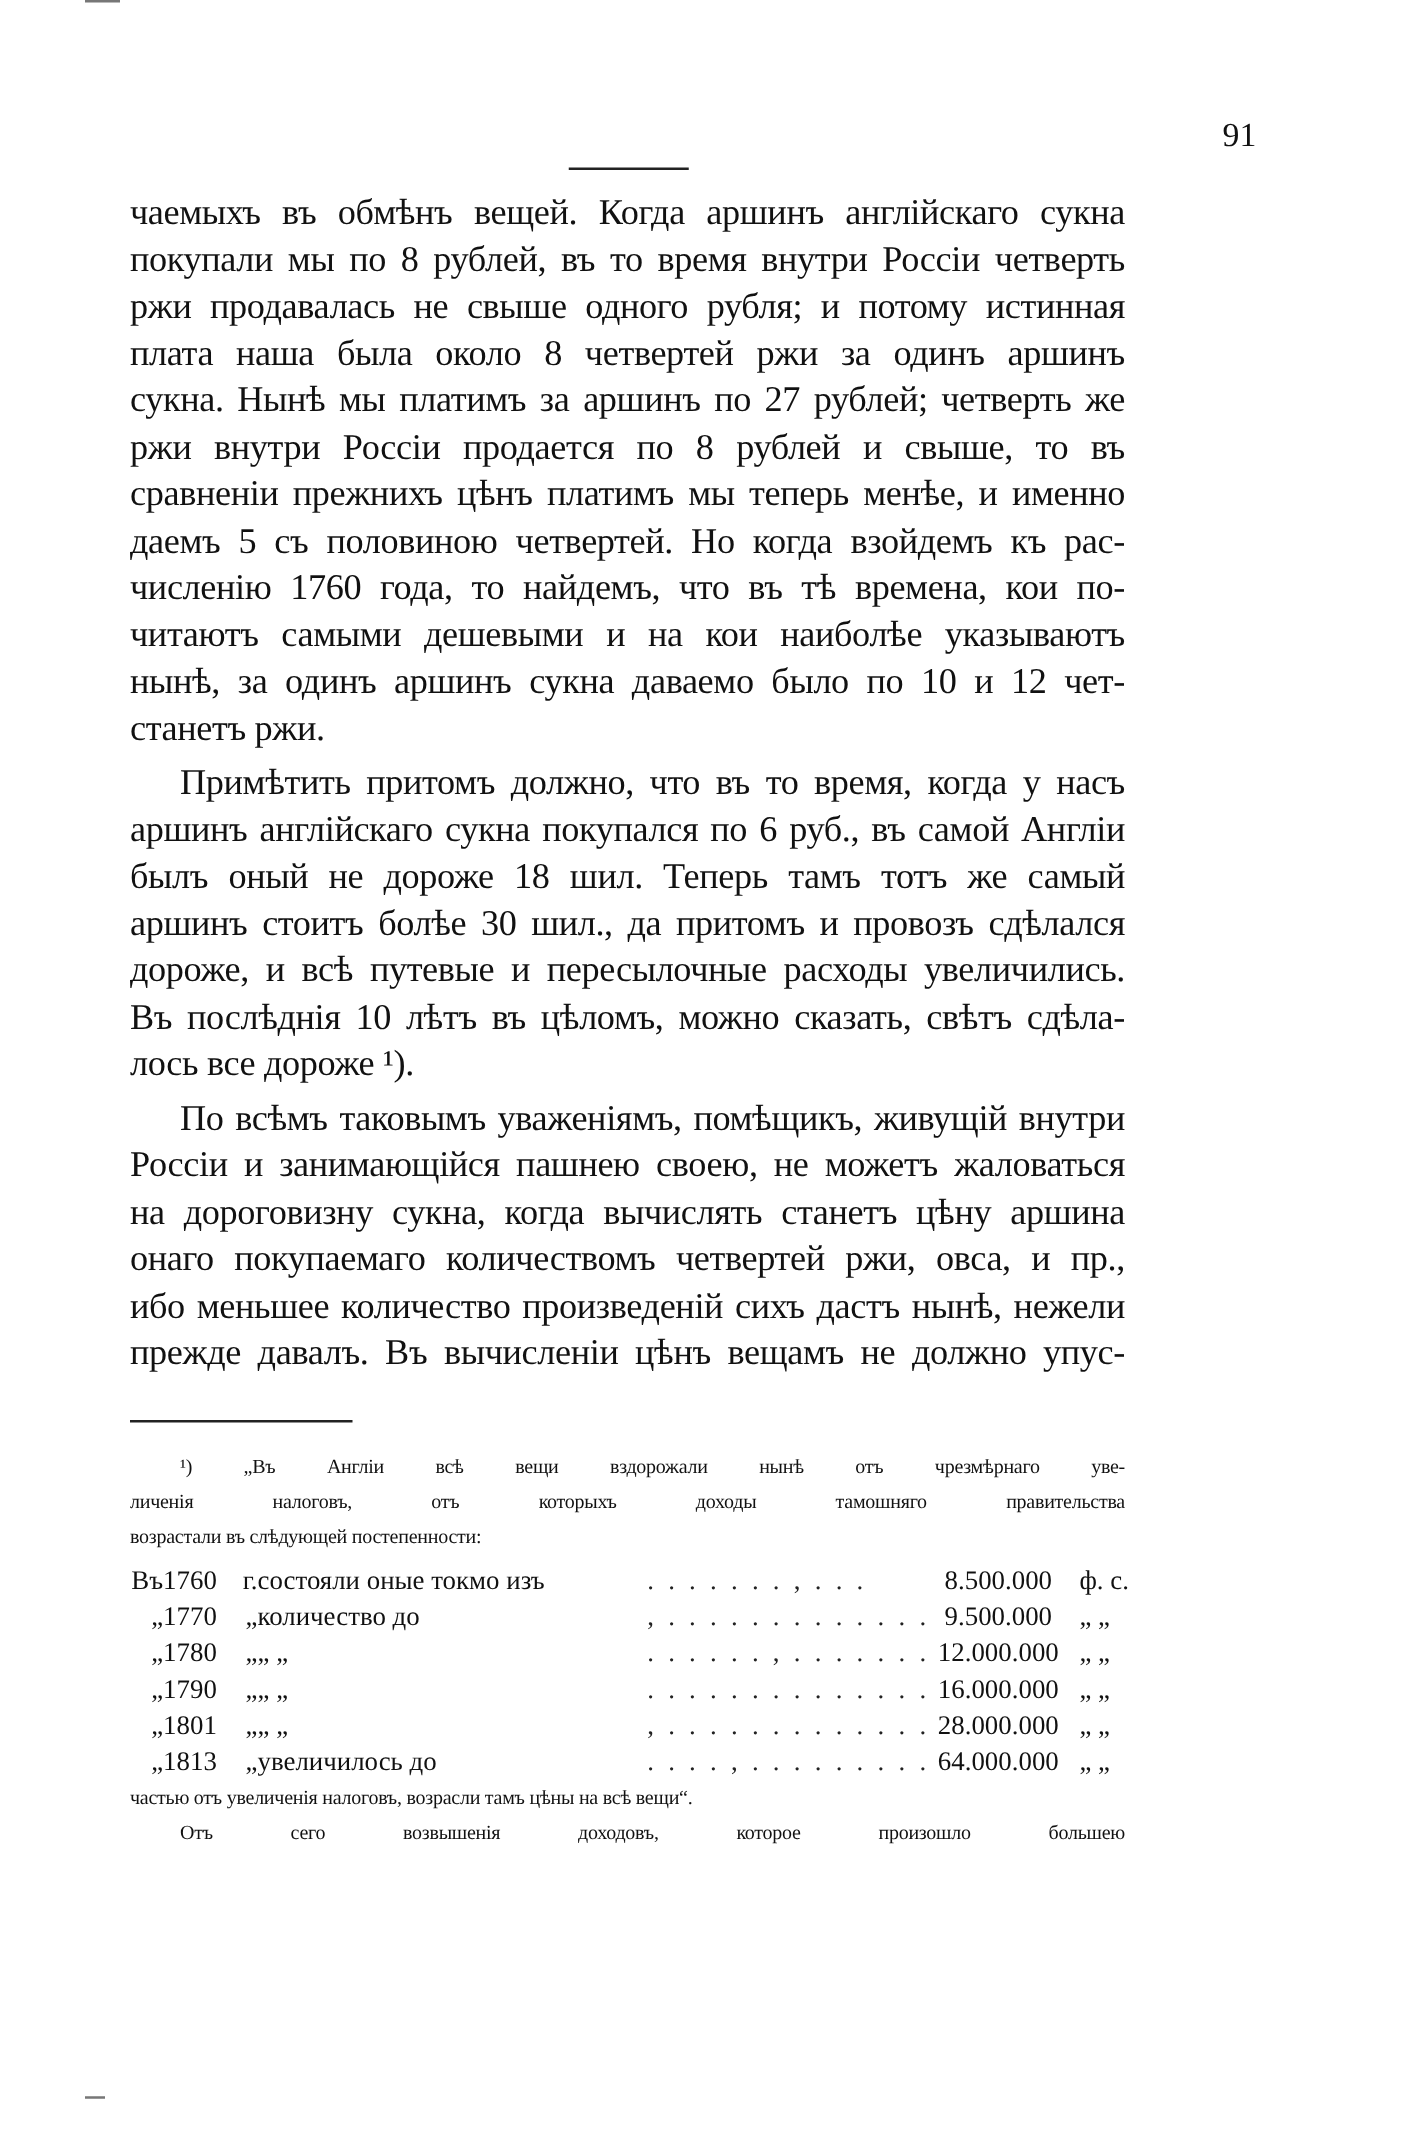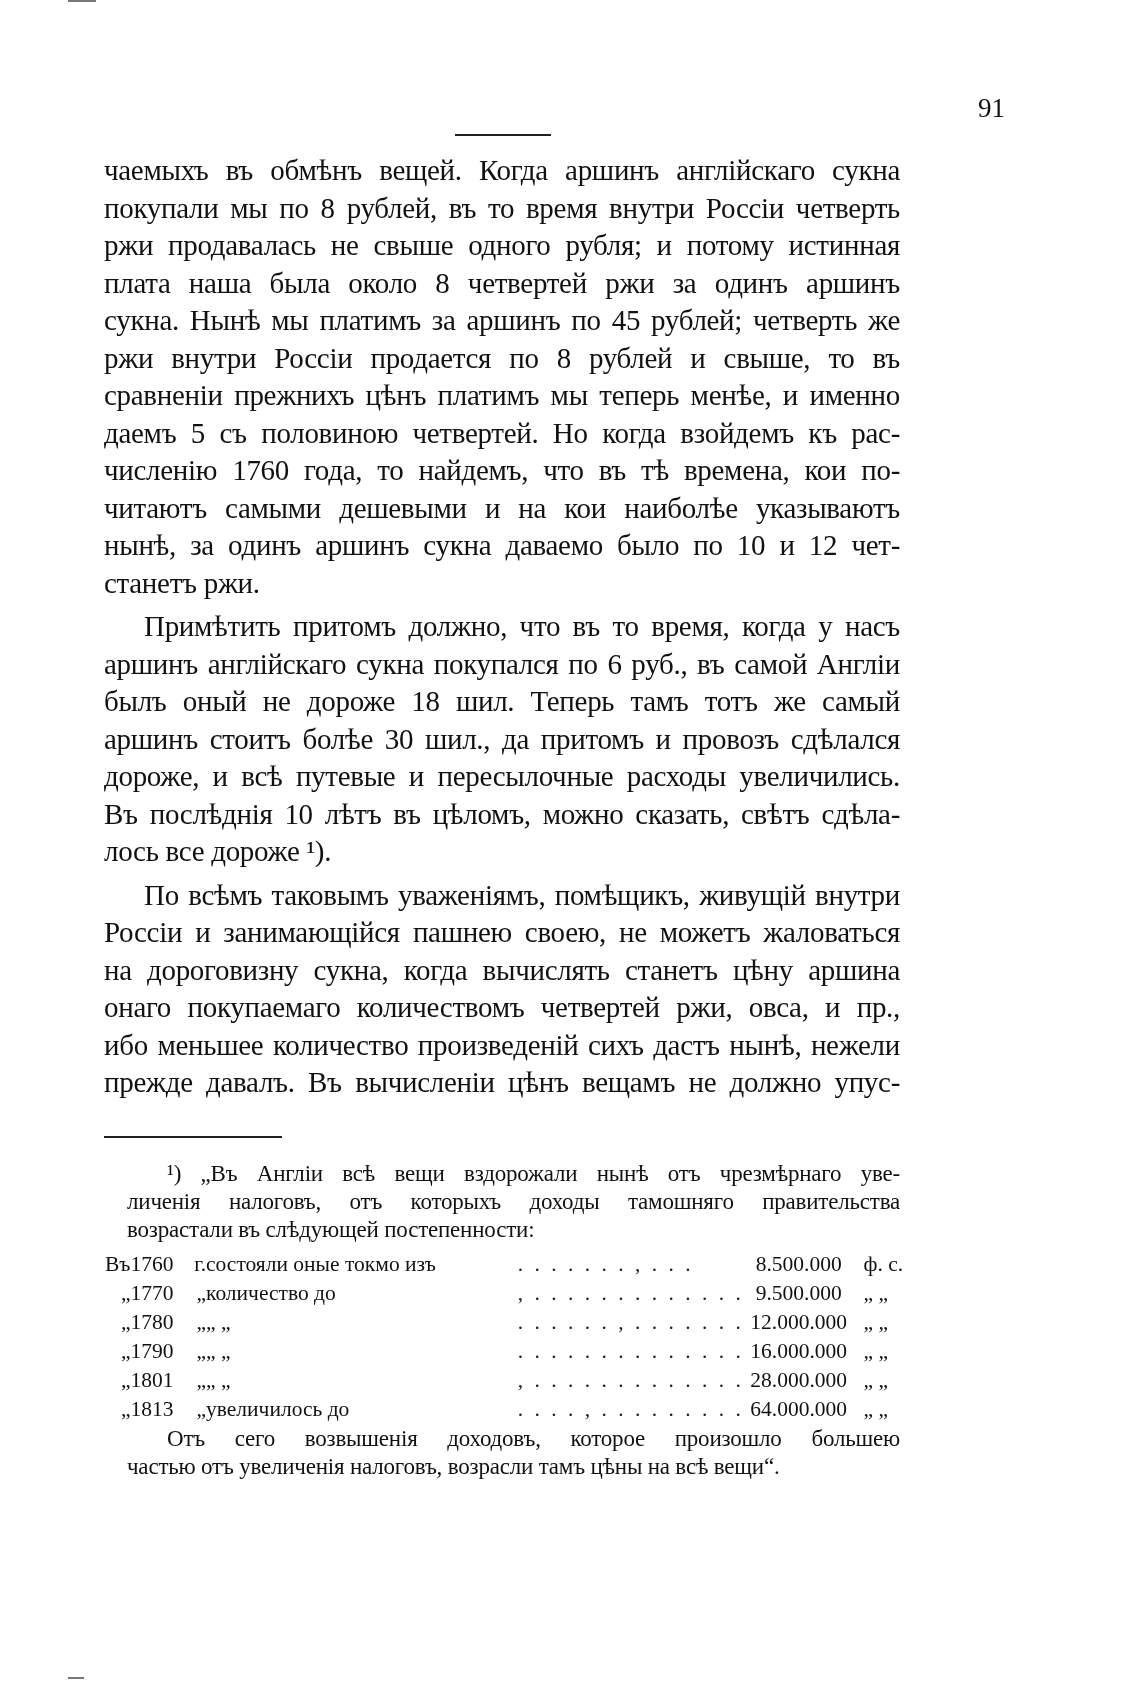--- a/index.html
+++ b/index.html
@@ -10,22 +10,22 @@
   .page-rule { position: absolute; left: 455px; top: 134px; width: 96px; height: 2px; background: #222; }
   .body-text { position: absolute; left: 104px; top: 152px; width: 796px; }
   .line { font-size: 29px; line-height: 37.5px; height: 37.5px; white-space: nowrap;
           text-align: justify; text-align-last: justify; font-stretch: condensed;
           letter-spacing: -0.3px; }
   .line.last { text-align-last: left; }
   .line.indent { padding-left: 40px; }
   .para-gap { height: 6px; }
   .footnote-rule { position: absolute; left: 104px; top: 1136px; width: 178px; height: 2px; background: #222; }
   .footnote { position: absolute; left: 104px; top: 1160px; width: 796px; }
-  .fn-line { font-size: 23px; line-height: 28px; height: 28px; white-space: nowrap;
-             text-align: justify; text-align-last: justify; letter-spacing: -0.2px; margin-left: 23px; }
+  .fn-line { font-size: 16px; line-height: 28px; height: 28px; white-space: nowrap;
+             text-align: justify; text-align-last: justify; letter-spacing: -0.2px; }
   .fn-line.last { text-align-last: left; }
   .fn-line.indent { padding-left: 40px; }
   .table { position: absolute; left: 104px; top: 1250px; width: 820px; }
   .trow { display: flex; align-items: baseline; font-size: 21.5px; line-height: 29px; height: 29px; white-space: nowrap; }
   .c-prefix { width: 28px; text-align: right; }
   .c-year { width: 52px; }
   .c-desc { width: 330px; }
   .c-dots { flex: 0 0 228px; overflow: hidden; letter-spacing: 3px; color: #222; }
   .c-amount { width: 112px; text-align: center; }
   .c-unit { width: 64px; padding-left: 12px; }
@@ -37,21 +37,21 @@
 
 <div>
   <div class="page-number">91</div>
   <div class="page-rule"></div>
 
   <div class="body-text" id="body-text">
       <div class="line">чаемыхъ въ обмѣнъ вещей. Когда аршинъ англійскаго сукна</div>
       <div class="line">покупали мы по 8 рублей, въ то время внутри Россіи четверть</div>
       <div class="line">ржи продавалась не свыше одного рубля; и потому истинная</div>
       <div class="line">плата наша была около 8 четвертей ржи за одинъ аршинъ</div>
-      <div class="line">сукна. Нынѣ мы платимъ за аршинъ по 45 рублей; четверть же</div>
+      <div class="line">сукна. Нынѣ мы платимъ за аршинъ по 27 рублей; четверть же</div>
       <div class="line">ржи внутри Россіи продается по 8 рублей и свыше, то въ</div>
       <div class="line">сравненіи прежнихъ цѣнъ платимъ мы теперь менѣе, и именно</div>
       <div class="line">даемъ 5 съ половиною четвертей. Но когда взойдемъ къ рас-</div>
       <div class="line">численію 1760 года, то найдемъ, что въ тѣ времена, кои по-</div>
       <div class="line">читаютъ самыми дешевыми и на кои наиболѣе указываютъ</div>
       <div class="line">нынѣ, за одинъ аршинъ сукна даваемо было по 10 и 12 чет-</div>
       <div class="line last">станетъ ржи.</div>
       <div class="para-gap"></div>
       <div class="line indent">Примѣтить притомъ должно, что въ то время, когда у насъ</div>
       <div class="line">аршинъ англійскаго сукна покупался по 6 руб., въ самой Англіи</div>
@@ -128,19 +128,19 @@
         <span class="c-year">1813</span>
         <span class="c-prefix">„</span>
         <span class="c-desc">увеличилось до</span>
         <span class="c-dots">. . . . , . . . . . . . . . .</span>
         <span class="c-amount">64.000.000</span>
         <span class="c-unit">„ „</span>
       </div>
     </div>
 
   <div class="fn-close">
+    <div class="fn-line last">частью отъ увеличенія налоговъ, возрасли тамъ цѣны на всѣ вещи“.</div>
     <div class="fn-line indent">Отъ сего возвышенія доходовъ, которое произошло большею</div>
-    <div class="fn-line last">частью отъ увеличенія налоговъ, возрасли тамъ цѣны на всѣ вещи“.</div>
   </div>
 
   <div class="edge-mark" style="left:68px;top:1677px;width:16px;height:2px;"></div>
   <div class="edge-mark" style="left:68px;top:0;width:28px;height:2px;"></div>
 </div>
 
 </body></html>

